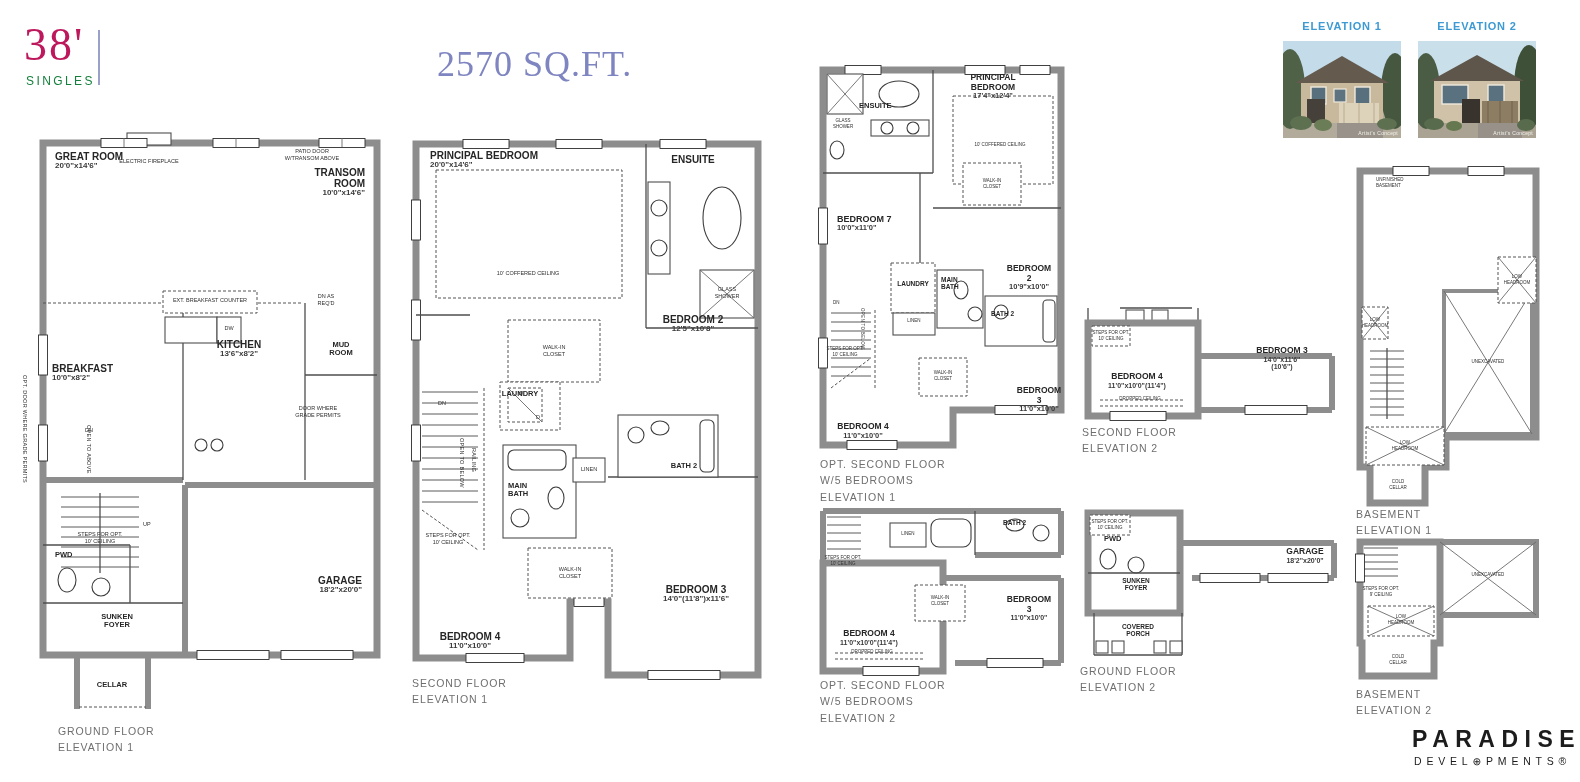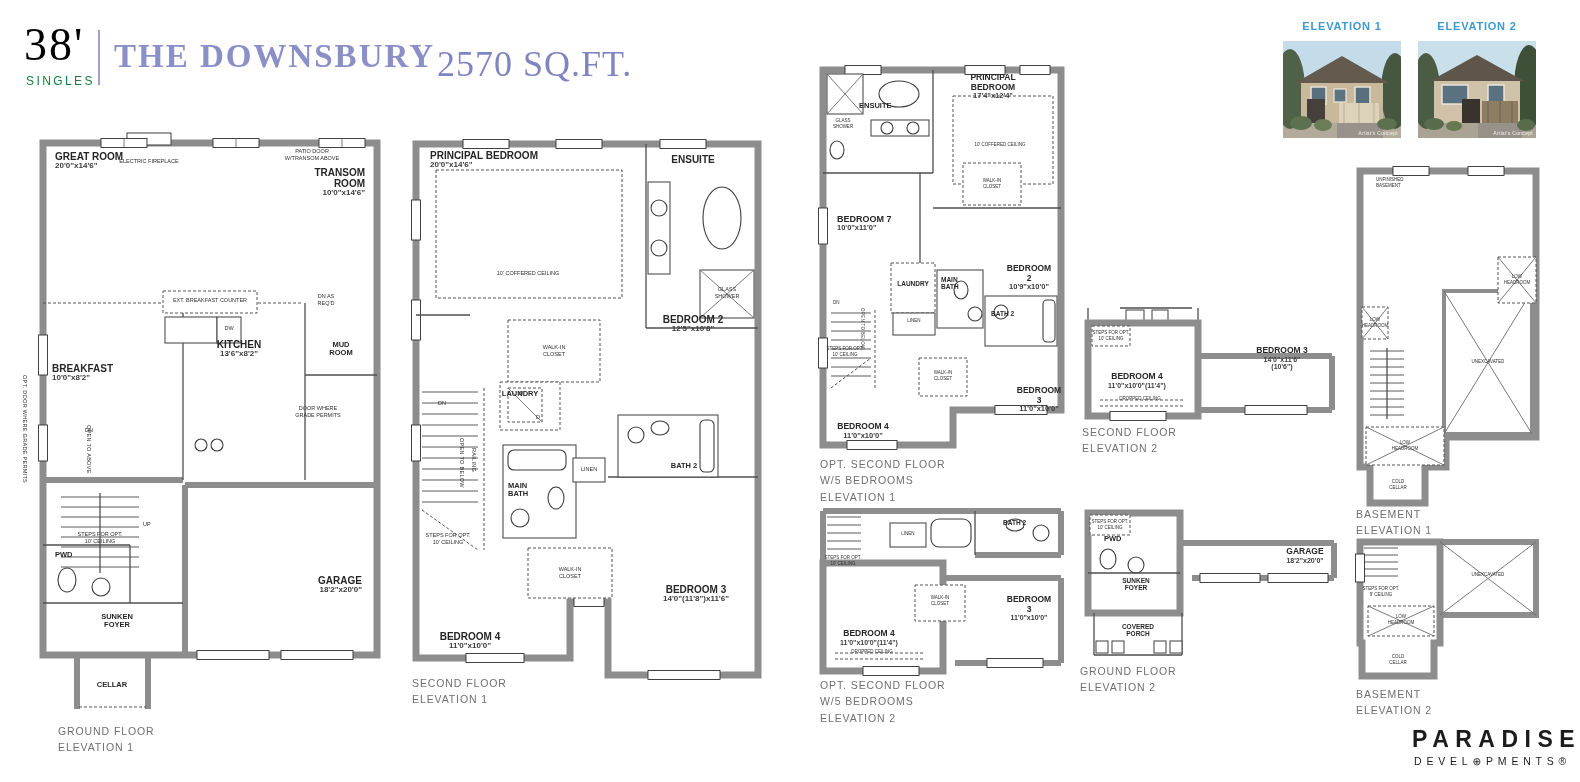--- a/index.html
+++ b/index.html
@@ -1,19 +1,19 @@
 <!DOCTYPE html>
 <html><head>
 <meta charset="utf-8">
 <style>
   html,body{margin:0;padding:0;background:#fff}
   body{width:1580px;height:782px;overflow:hidden;font-family:"Liberation Sans",sans-serif;-webkit-font-smoothing:antialiased}
   .sheet{position:relative;width:1580px;height:782px;background:#fff}
   
-  .h-width{position:absolute;left:24px;top:22px;font-family:"Liberation Serif",serif;font-size:46px;line-height:1;color:#000000;letter-spacing:2px}
+  .h-width{position:absolute;left:24px;top:22px;font-family:"Liberation Serif",serif;font-size:46px;line-height:1;color:#be185d;letter-spacing:2px}
   .h-singles{position:absolute;left:26px;top:74px;font-size:12px;letter-spacing:2.4px;color:#15803d}
   .h-div{position:absolute;left:98px;top:30px;width:2px;height:55px;background:#9aa0c9}
   .h-name{position:absolute;left:114px;top:40px;font-family:"Liberation Serif",serif;font-weight:bold;font-size:33px;line-height:1;color:#8a8fc8;letter-spacing:2px}
   .h-sqft{position:absolute;left:437px;top:46px;font-family:"Liberation Serif",serif;font-size:36px;line-height:1;color:#7f85c0;letter-spacing:1px}
   
   .plan{position:absolute}
   .plan svg{position:absolute;left:0;top:0}
   .room{position:absolute;white-space:pre-line;text-align:center;transform:translateX(-50%);color:#262626;line-height:1.12}
   .room .rn{display:block;font-weight:bold;font-size:10px}
   .room .rd{display:block;font-weight:bold;font-size:8px;color:#3a3a3a}
@@ -46,21 +46,20 @@
   .brand-sub{position:absolute;left:1414px;top:755px;font-size:10.5px;color:#1c1c1c;letter-spacing:4.8px}
 </style>
 </head>
 <body>
 
 <div class="sheet">
 
   <div class="h-width">38'</div>
   <div class="h-singles">SINGLES</div>
   <div class="h-div"></div>
-  <div class="h-name">THE DOWNSBURY</div>
   <div class="h-sqft">2570 SQ.FT.</div>
 
   <div class="elev-label" style="left:1283px;top:20px">ELEVATION 1</div>
   <div class="elev-label" style="left:1418px;top:20px">ELEVATION 2</div>
   <div class="render" style="left:1283px;top:41px">
     <svg width="118" height="97" viewBox="0 0 118 97">
       <rect x="0" y="0" width="118" height="60" fill="#c4dcea"></rect>
         <rect x="0" y="55" width="118" height="42" fill="#b2ab9b"></rect>
       <ellipse cx="7" cy="48" rx="15" ry="40" fill="#4f6248"></ellipse>
         <ellipse cx="112" cy="50" rx="14" ry="38" fill="#46573f"></ellipse>

